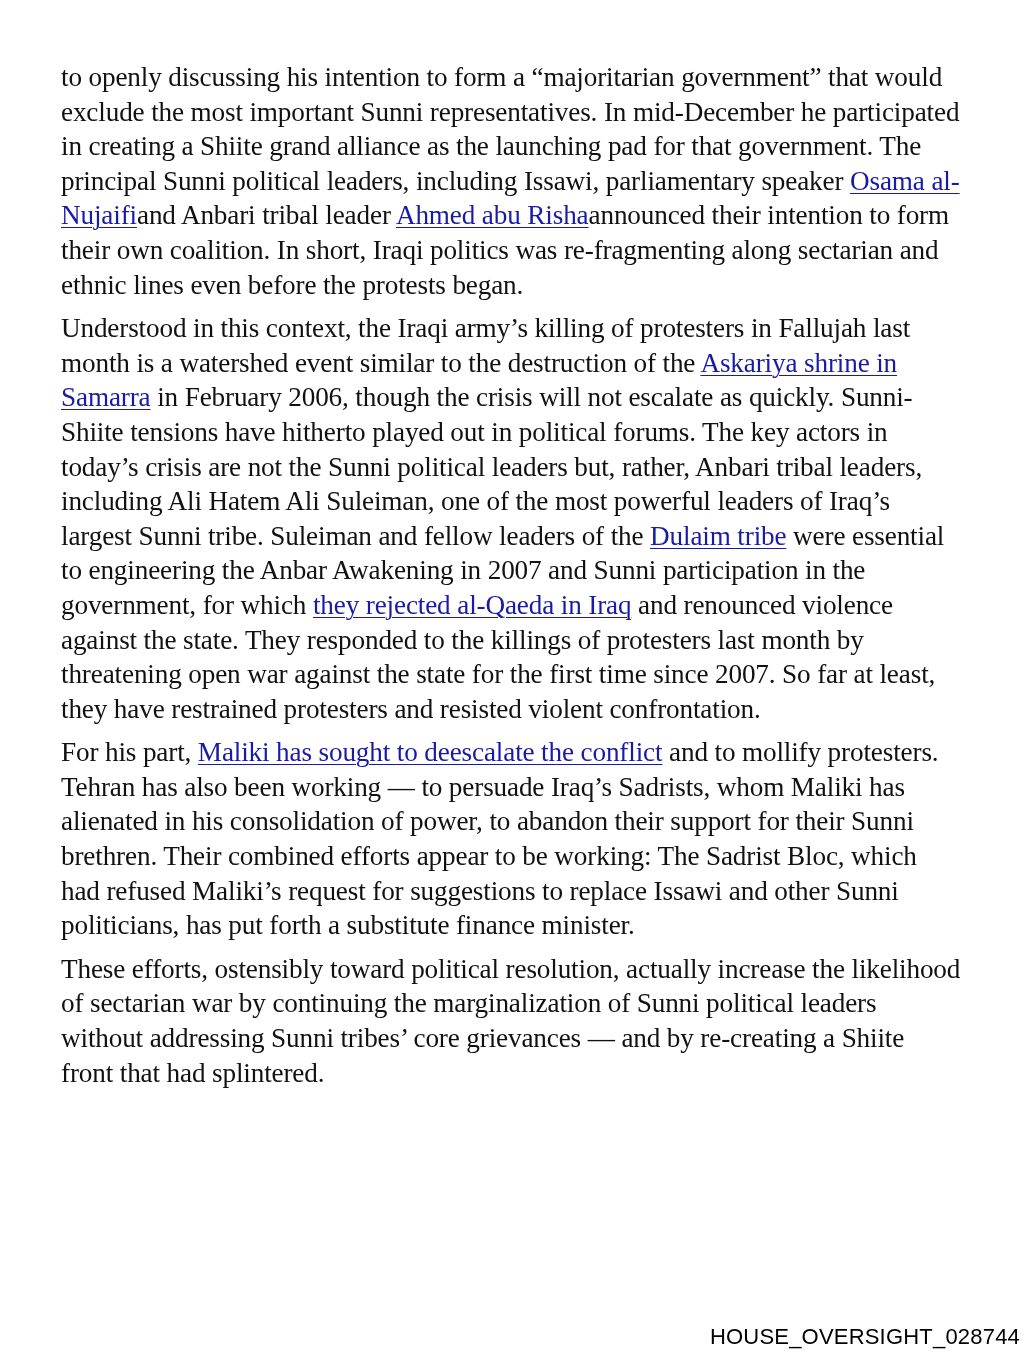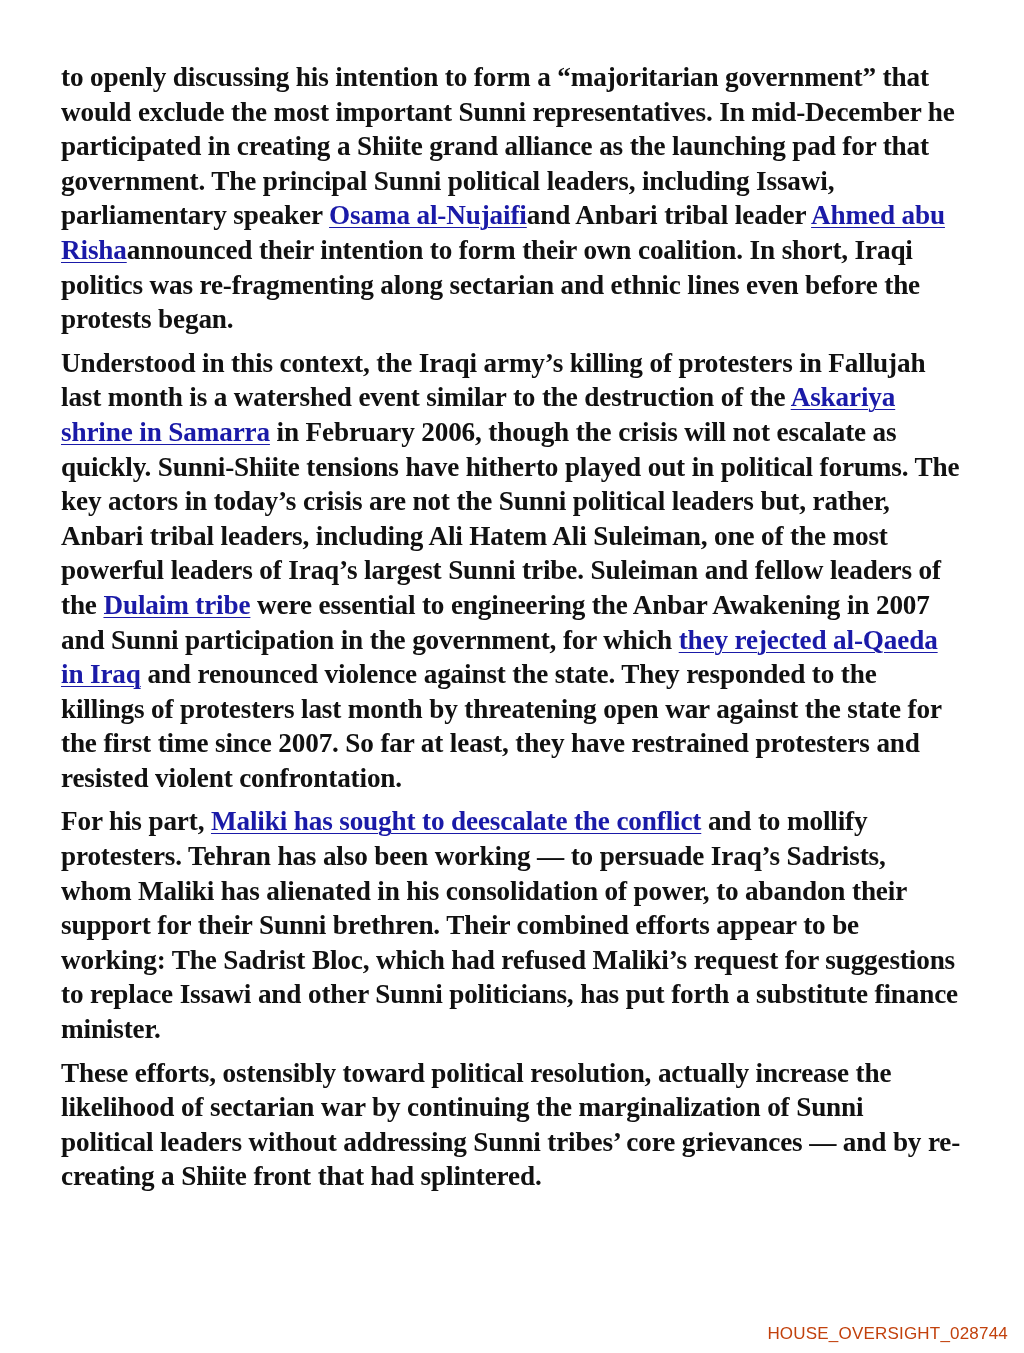--- a/index.html
+++ b/index.html
@@ -19,35 +19,34 @@
       top: 60px;
       width: 910px;
       font-family: "Liberation Serif", "DejaVu Serif", serif;
       font-size: 27.2px;
       line-height: 34.6px;
       color: #111111;
       letter-spacing: -0.15px;
     }
     .para {
       margin: 0 9px 9px 0;
-      font-weight: bold;
     }
     a.link {
       color: #1a1aa8;
       text-decoration: underline;
       text-decoration-thickness: 1px;
       text-underline-offset: 3px;
     }
     .footer {
       position: absolute;
-      right: 16px;
+      right: 4px;
       top: 1324px;
       font-family: "Liberation Sans", "DejaVu Sans", sans-serif;
-      font-size: 17px;
-      color: #c2410c;
+      font-size: 22px;
+      color: #000000;
       letter-spacing: 0.2px;
     }
   </style>
 </head>
 <body>
 
 <div class="page">
   <p class="para">
     <span>to openly discussing his intention to form a “majoritarian government” that would exclude the most important Sunni representatives. In mid-December he participated in creating a Shiite grand alliance as the launching pad for that government. The principal Sunni political leaders, including Issawi, parliamentary speaker </span><a class="link">Osama al-Nujaifi</a><span>and Anbari tribal leader </span><a class="link">Ahmed abu Risha</a><span>announced their intention to form their own coalition. In short, Iraqi politics was re-fragmenting along sectarian and ethnic lines even before the protests began.</span>
   </p>

